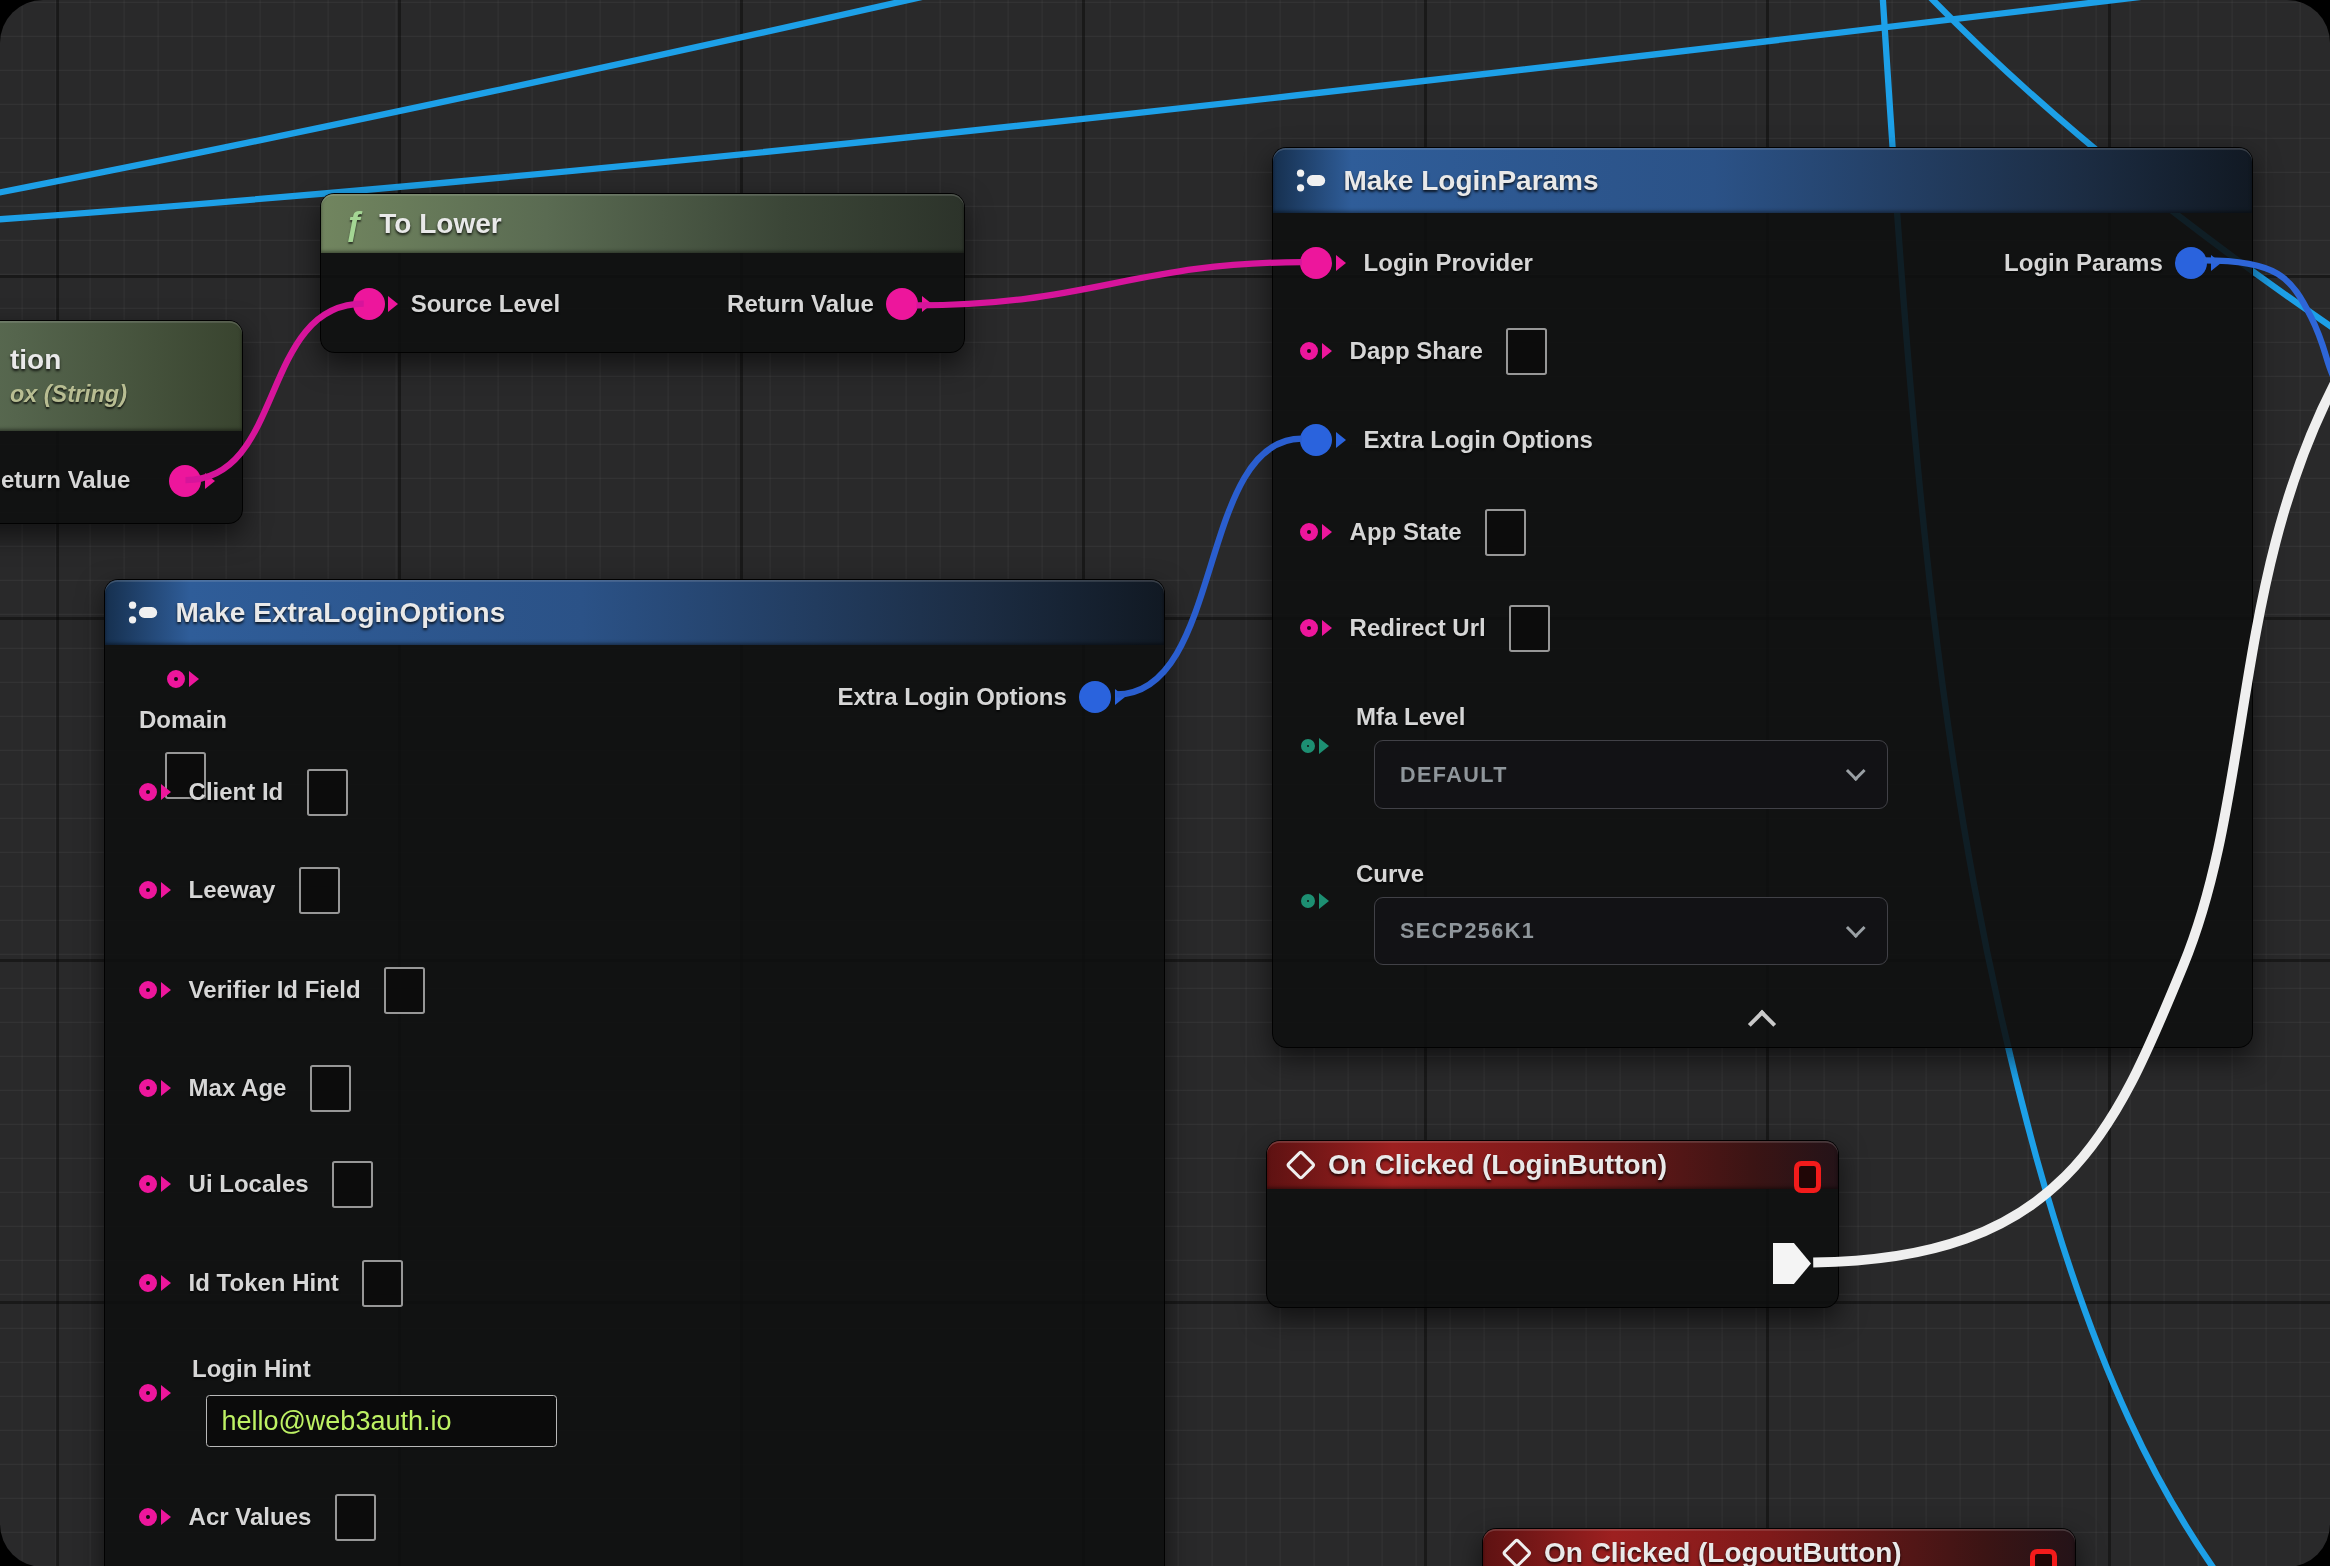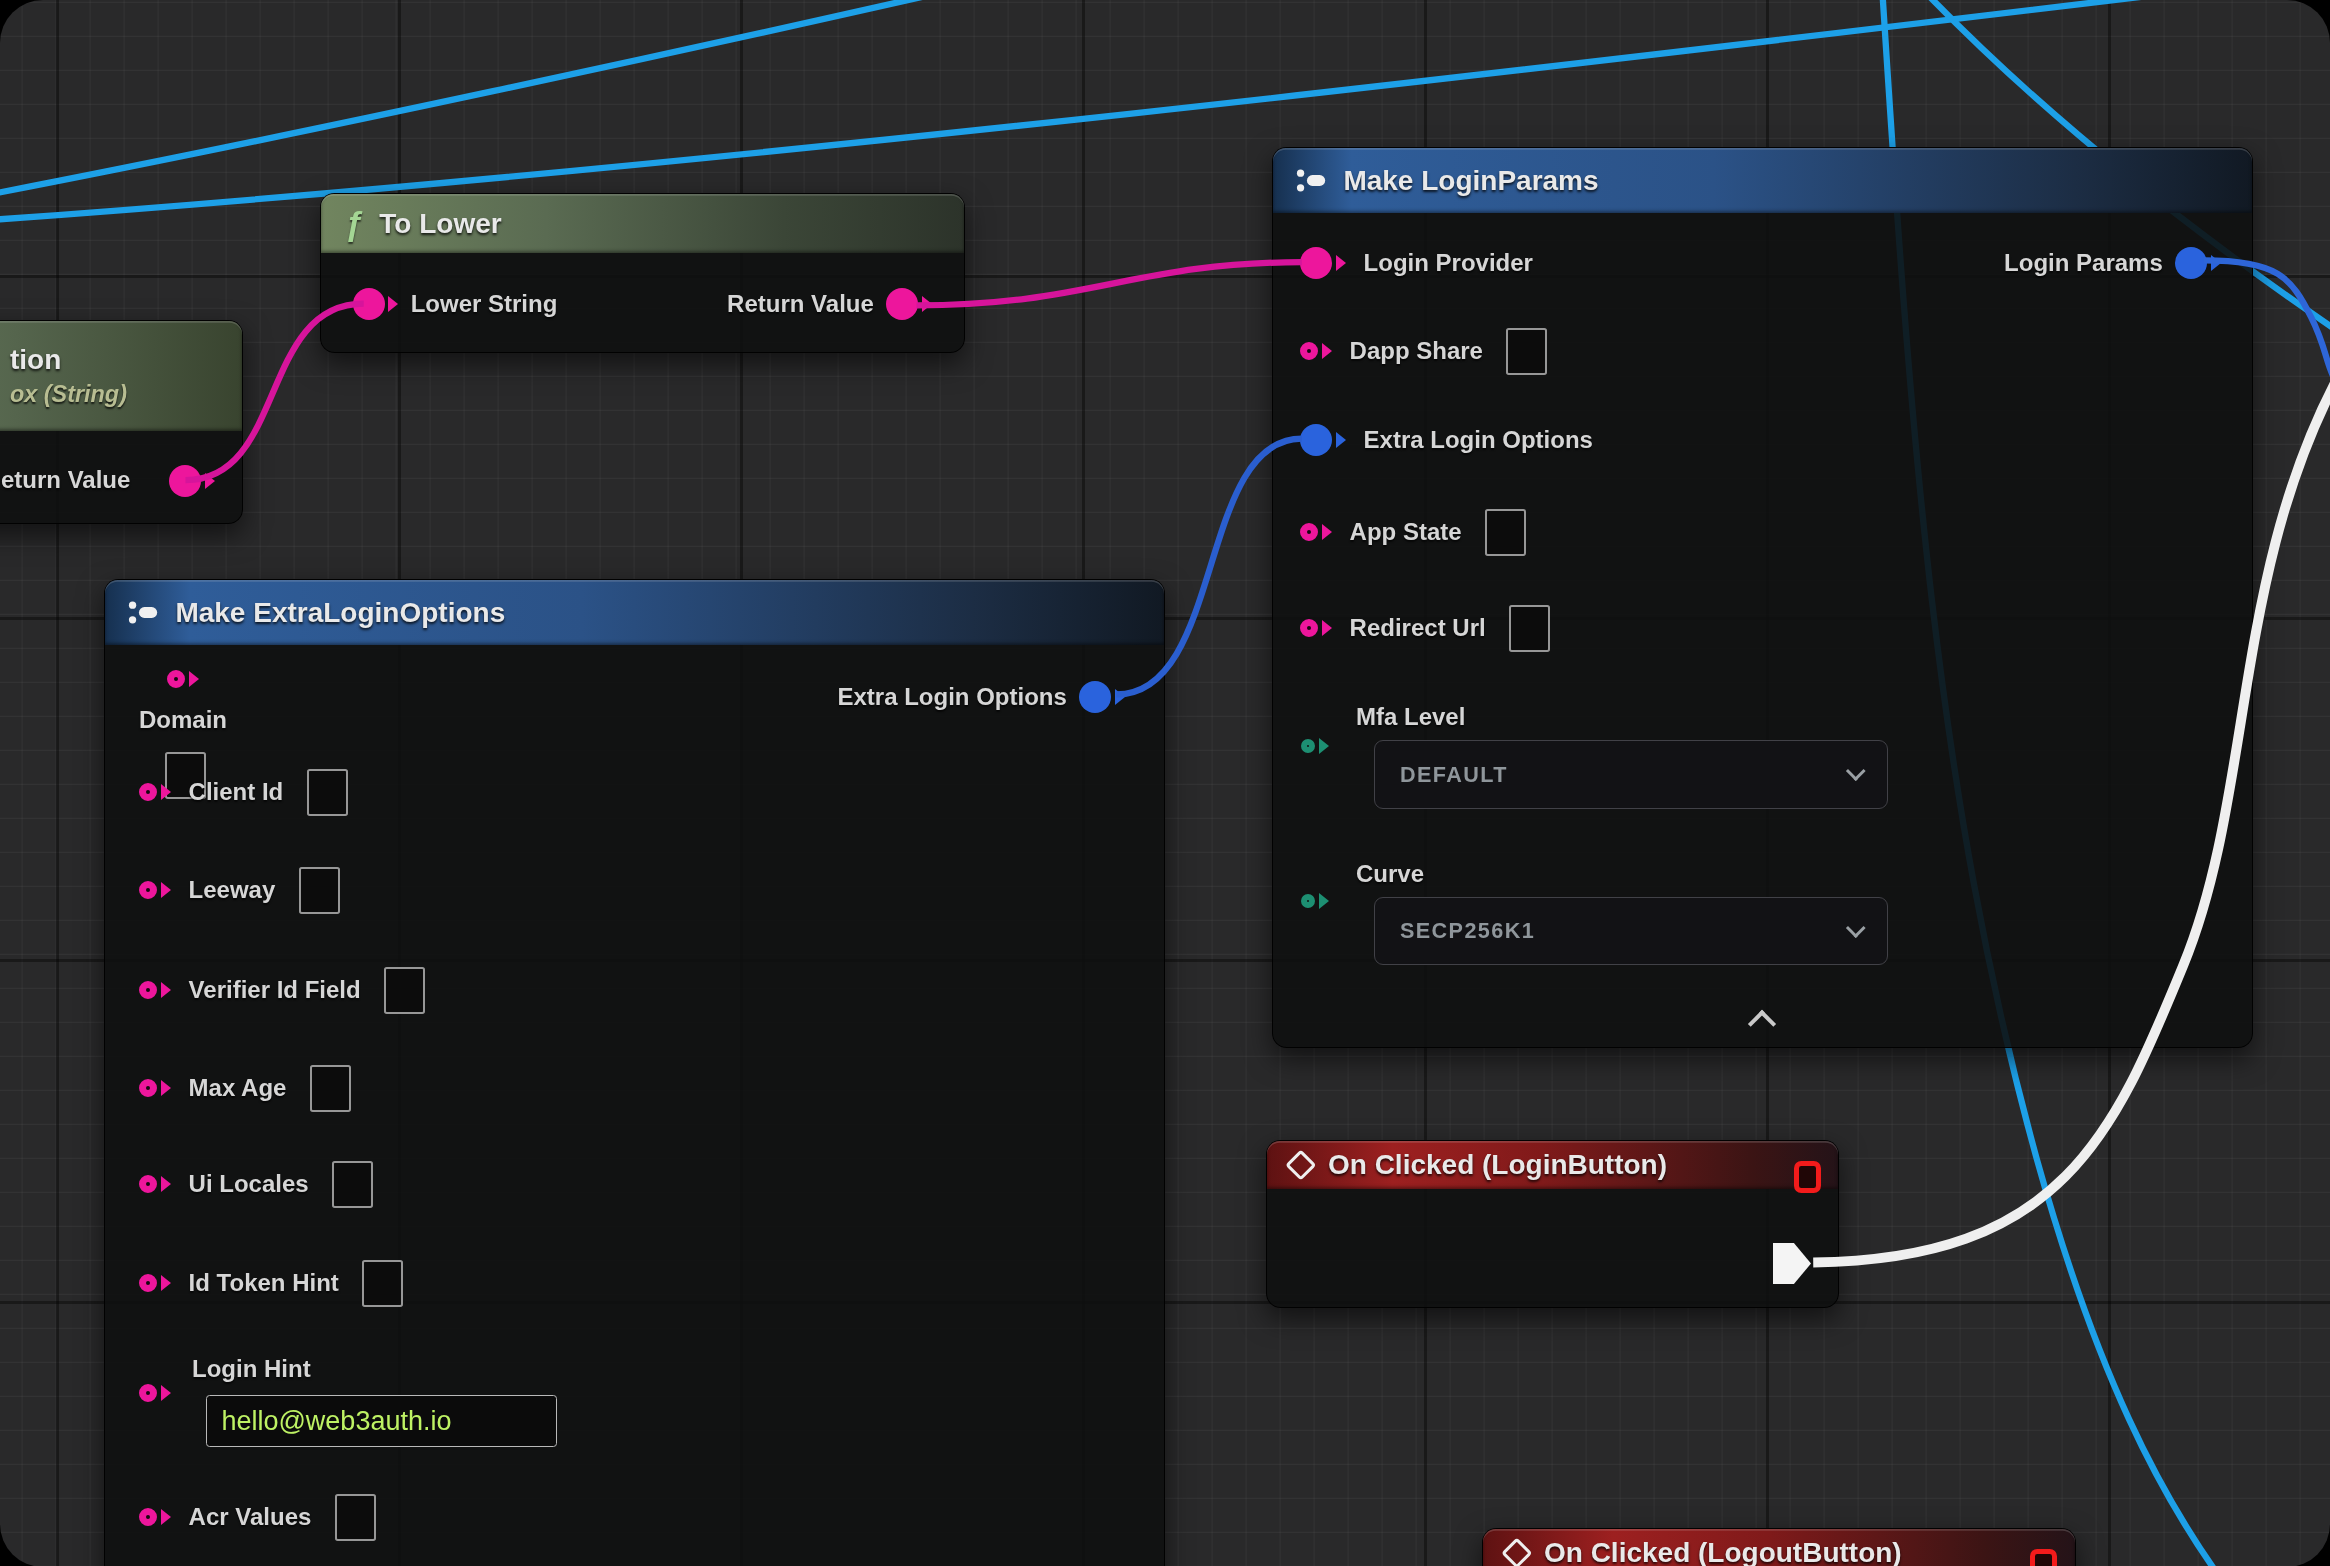--- a/index.html
+++ b/index.html
@@ -97,21 +97,21 @@
   <div class="node" style="left:320px;top:193px;width:645px;height:160px;">
     <div class="hdr green">
       <span class="ficon">ƒ</span>
       <span class="title">To Lower</span>
     </div>
     <div class="row" style="left:31.5px;top:85px;gap:12.6px;">
       <span class="pin filled pink">
           <i class="dot"></i>
           <i class="tail"></i>
         </span>
-      <span class="plabel">Lower String</span>
+      <span class="plabel">Source Level</span>
     </div>
     <div class="row out" style="left:315px;top:85px;width:296px;gap:12.6px;">
       <span class="plabel">Return Value</span>
       <span class="pin filled pink">
           <i class="dot"></i>
           <i class="tail"></i>
         </span>
     </div>
   </div>
 

